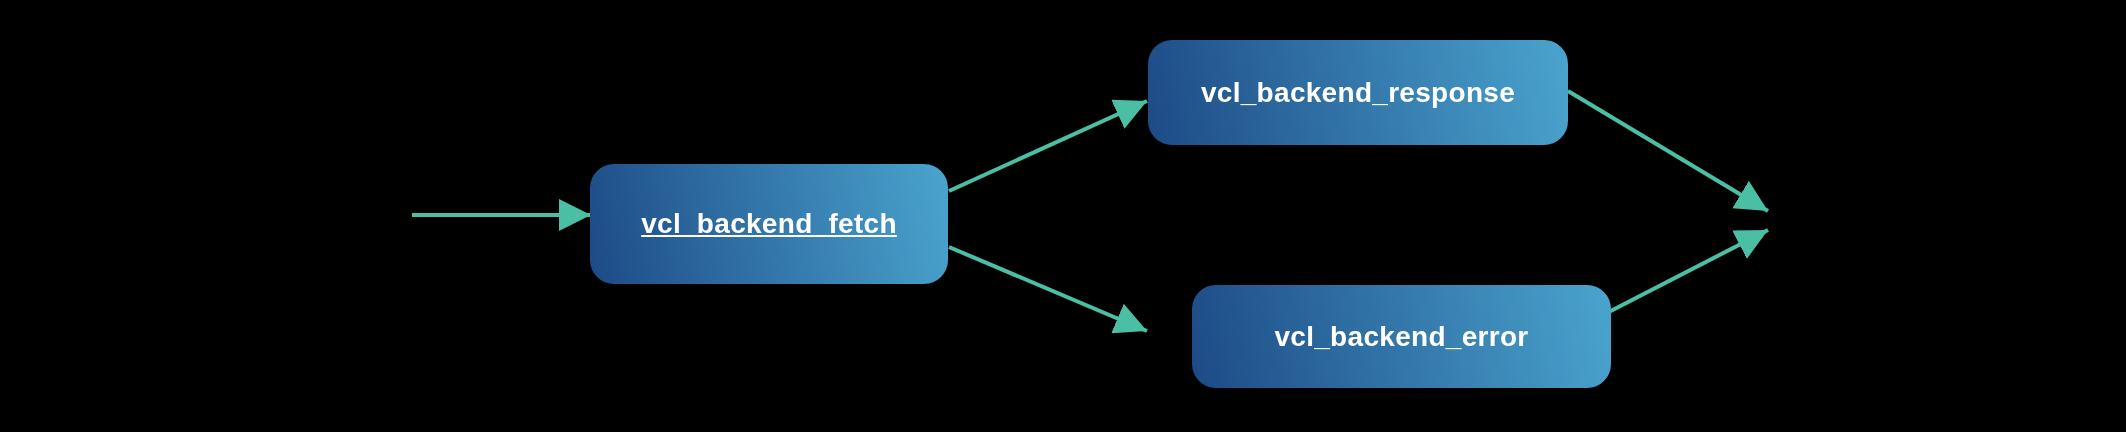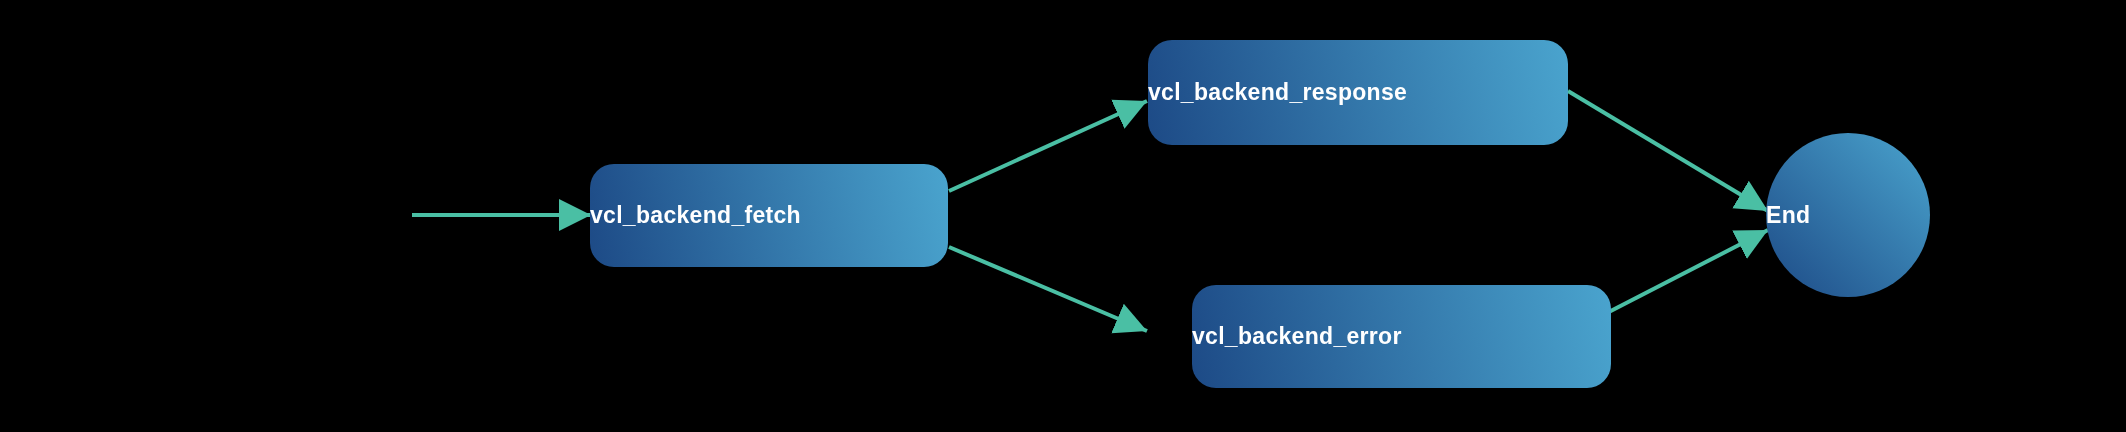--- a/index.html
+++ b/index.html
@@ -27,37 +27,37 @@
   .edge {
     stroke: var(--arrow);
     stroke-width: 4;
     fill: none;
   }
   .arrowhead-fill { fill: var(--arrow); }
   .node {
     position: absolute;
     display: flex;
     align-items: center;
-    justify-content: flex-start;
+    justify-content: center;
     color: var(--text);
-    font-size: 23px;
+    font-size: 28px;
     font-weight: 600;
     letter-spacing: 0.3px;
     white-space: nowrap;
   }
   .node-circle {
     border-radius: 50%;
     background: linear-gradient(45deg, var(--node-dark) 0%, var(--node-light) 100%);
   }
   .node-box {
     border-radius: 24px;
     background: linear-gradient(78deg, var(--node-dark) 0%, var(--node-light) 100%);
   }
   #node-start    { left: 246px;  top: 133px; width: 164px; height: 164px; }
-  #node-fetch    { left: 590px;  top: 164px; width: 358px; height: 103px; }
+  #node-fetch    { left: 590px;  top: 164px; width: 358px; height: 120px; text-decoration: underline; }
   #node-response { left: 1148px; top: 40px;  width: 420px; height: 105px; }
   #node-error    { left: 1192px; top: 285px; width: 419px; height: 103px; }
   #node-end      { left: 1766px; top: 133px; width: 164px; height: 164px; }
 </style>
 </head>
 <body>
 
 <div id="stage">
 
   <svg id="edges" viewBox="0 0 2126 432" xmlns="http://www.w3.org/2000/svg">
@@ -79,17 +79,14 @@
   </div>
 
   <div id="node-response" class="node node-box">
     <span>vcl_backend_response</span>
   </div>
 
   <div id="node-error" class="node node-box">
     <span>vcl_backend_error</span>
   </div>
 
-  <div id="node-end" class="node node-circle">
-    <span>End</span>
-  </div>
 
 </div>
 
 </body></html>

